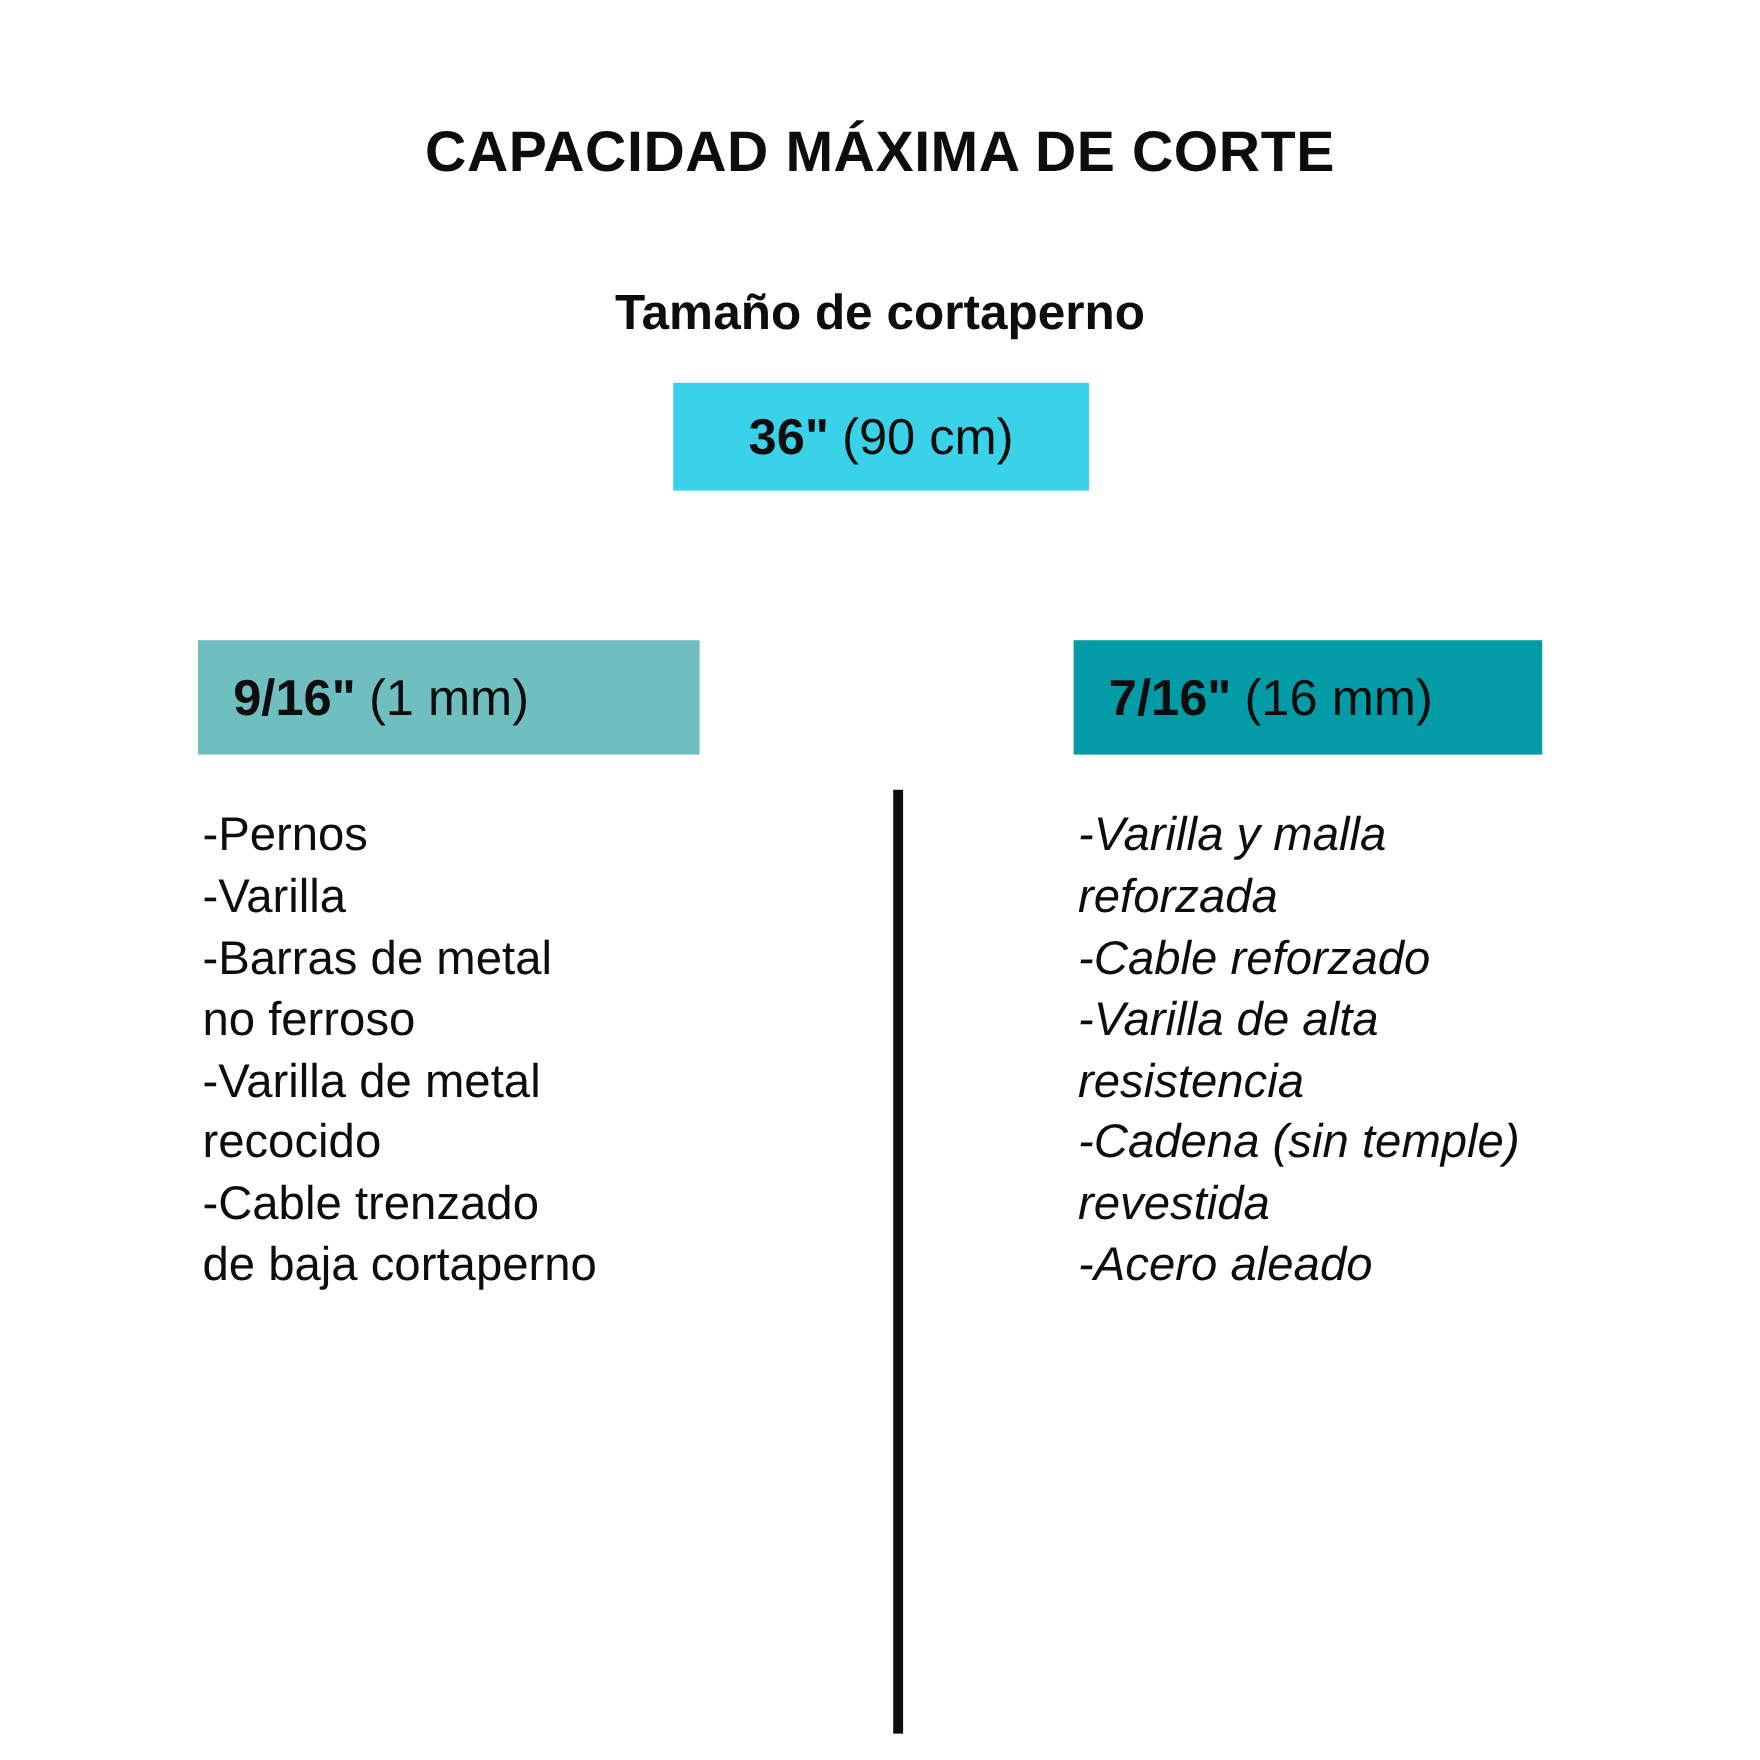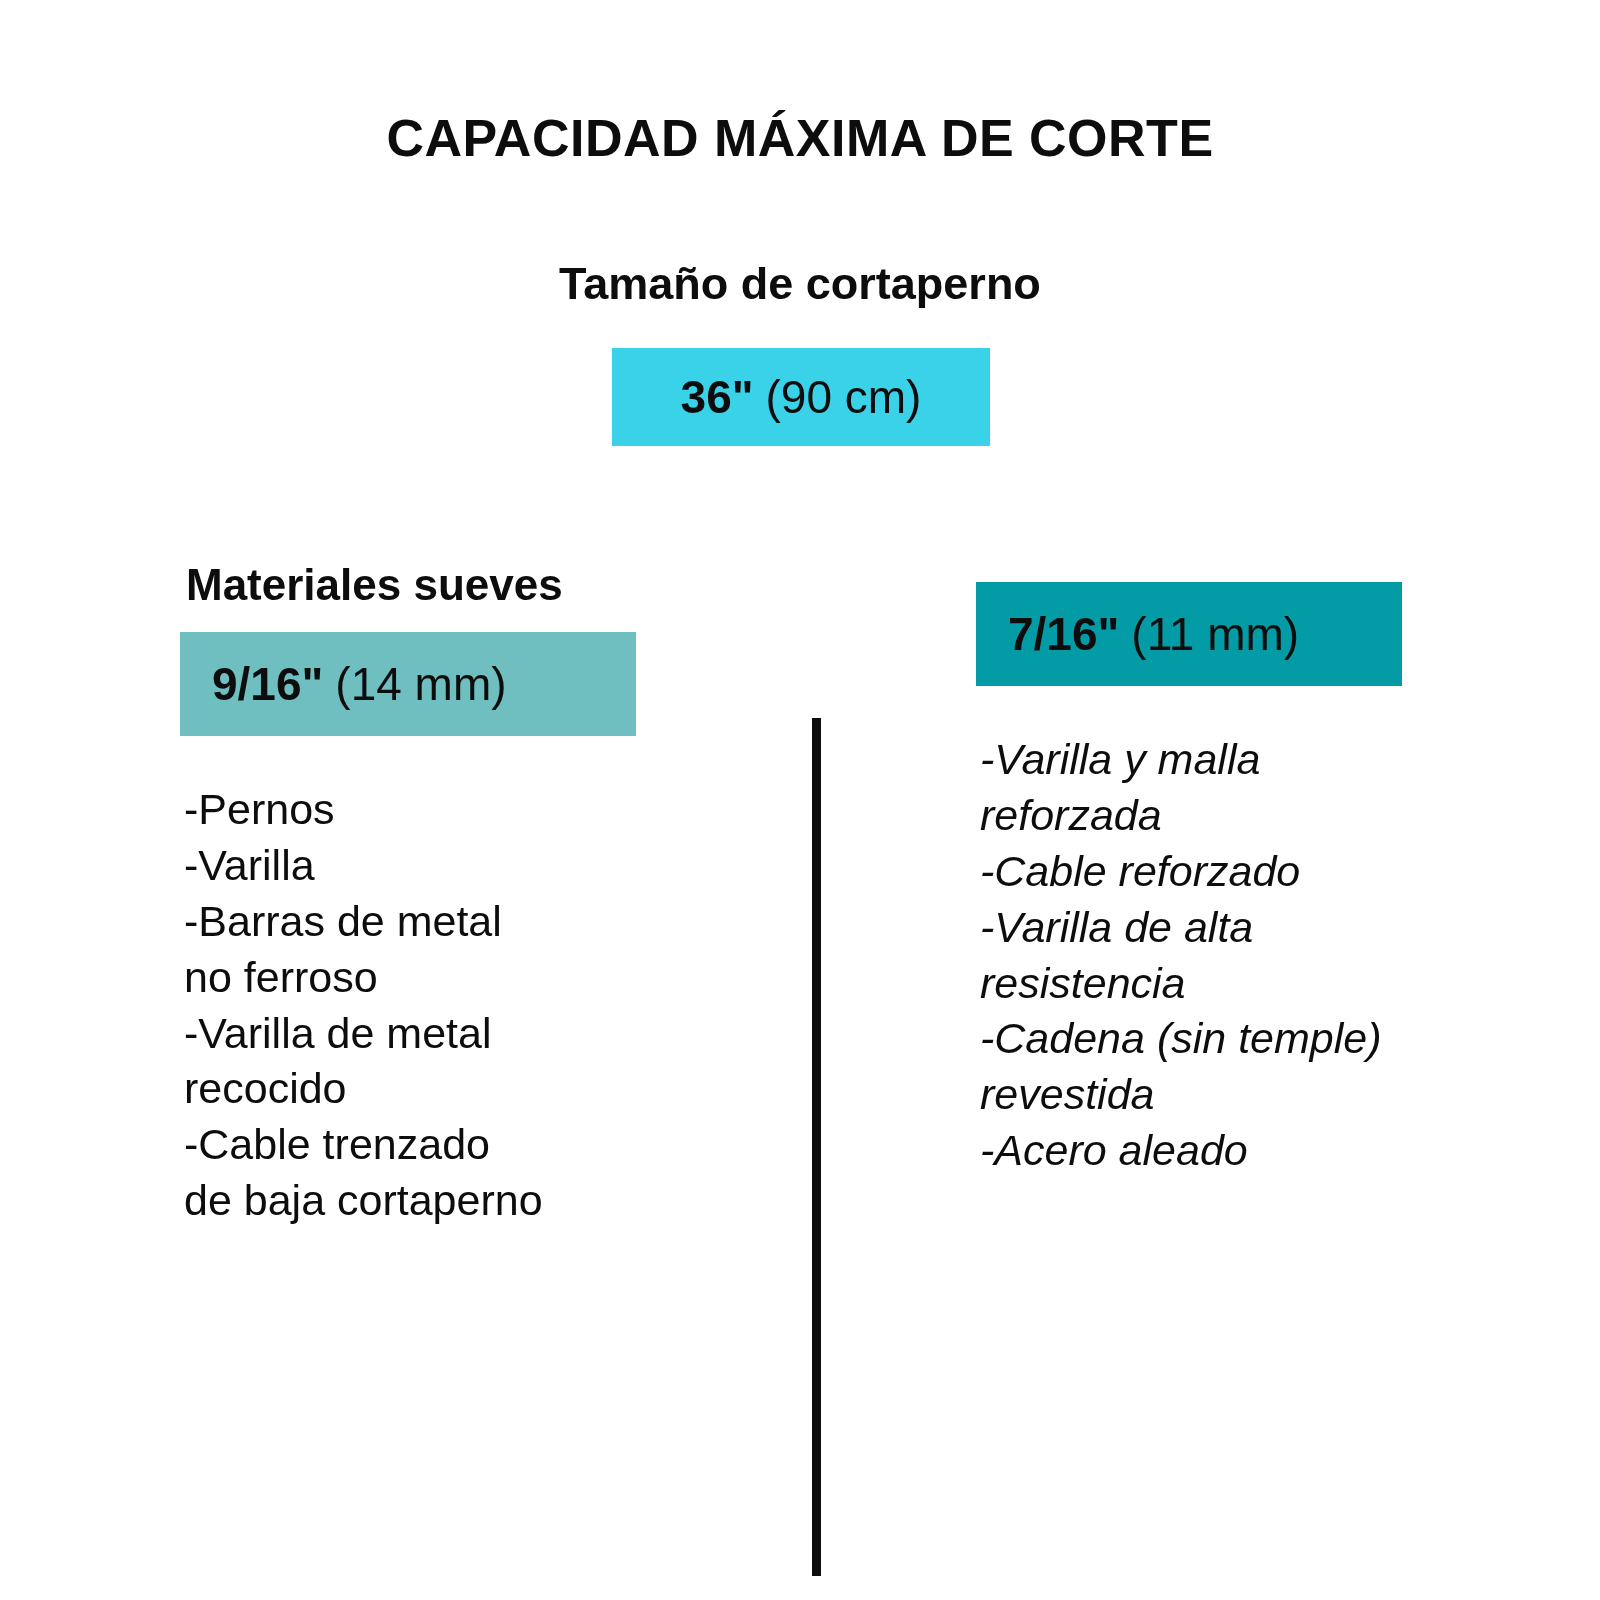--- a/index.html
+++ b/index.html
@@ -146,41 +146,40 @@
   <div class="title">CAPACIDAD MÁXIMA DE CORTE</div>
 
   <div class="subtitle">Tamaño de cortaperno</div>
 
   <div class="size-badge">
     <span class="frac">36"</span>
     <span class="metric">(90 cm)</span>
   </div>
 
   <div class="col col-left">
-    <div class="col-heading">Materiales sueves</div>
     <div class="cap-badge cap-soft">
       <span class="frac">9/16"</span>
-      <span class="metric">(14 mm)</span>
+      <span class="metric">(1 mm)</span>
     </div>
     <div class="mat-list">-Pernos
 -Varilla
 -Barras de metal
 no ferroso
 -Varilla de metal
 recocido
 -Cable trenzado
 de baja cortaperno</div>
   </div>
 
   <div class="divider"></div>
 
   <div class="col col-right">
     <div class="cap-badge cap-hard">
       <span class="frac">7/16"</span>
-      <span class="metric">(11 mm)</span>
+      <span class="metric">(16 mm)</span>
     </div>
     <div class="mat-list">-Varilla y malla
 reforzada
 -Cable reforzado
 -Varilla de alta
  resistencia
 -Cadena (sin temple)
 revestida
 -Acero aleado</div>
   </div>

